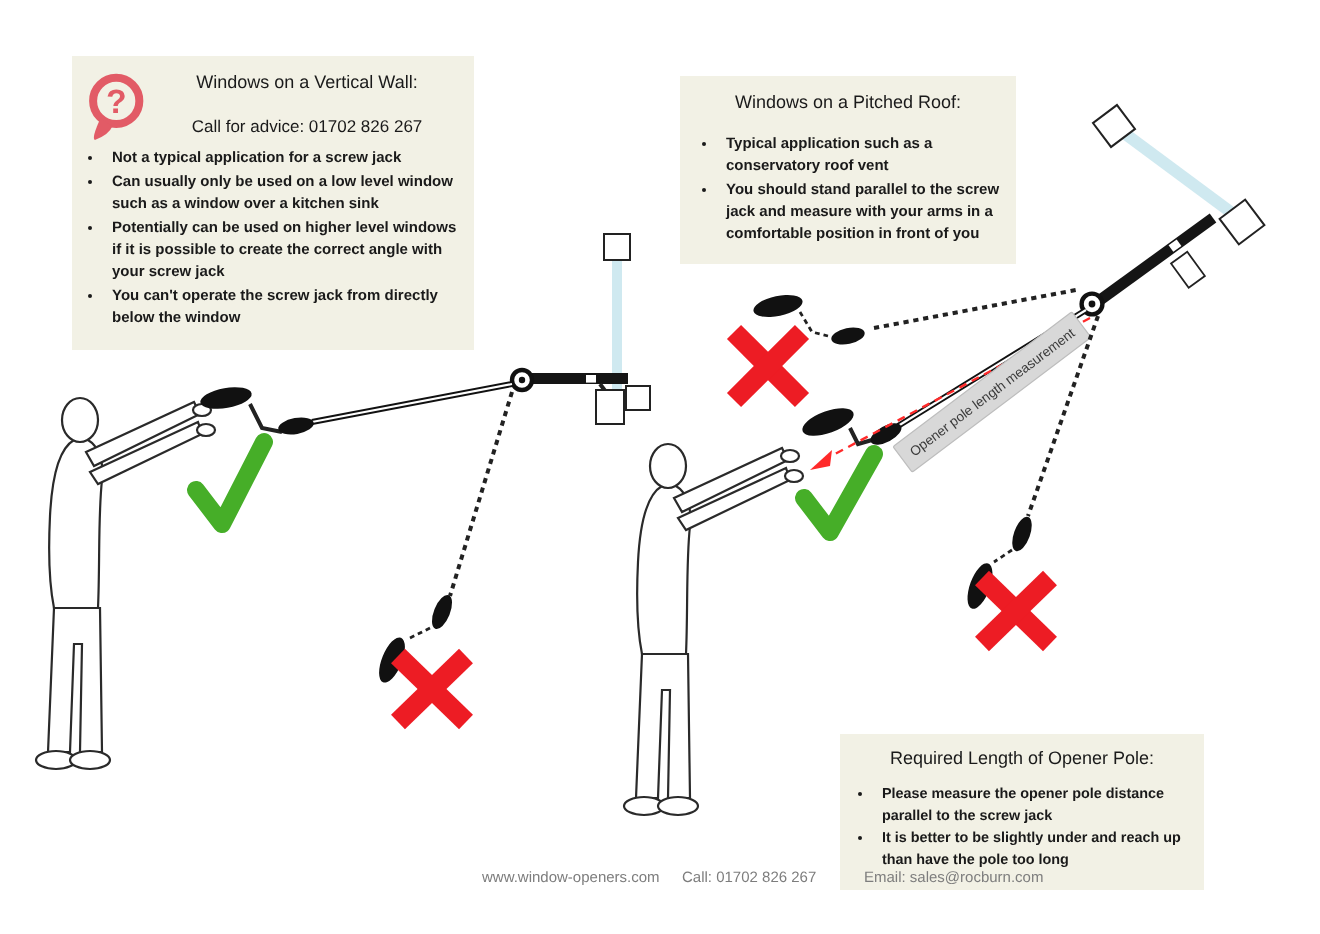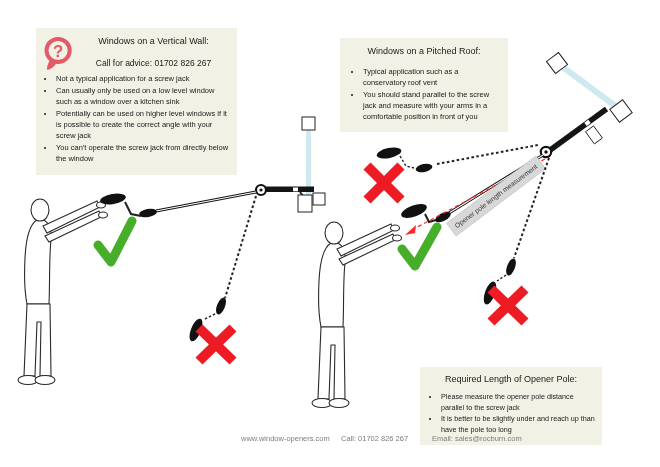--- a/index.html
+++ b/index.html
@@ -2,21 +2,21 @@
 <html><head>
 <meta charset="utf-8">
 <style>
   html,body{margin:0;padding:0;background:#fff;}
   .page{position:relative;width:660px;height:467px;background:#ffffff;overflow:hidden;
         font-family:"Liberation Sans",sans-serif;color:#1a1a1a;}
   .scene{position:absolute;left:0;top:0;}
   .scene text{font-family:"Liberation Sans",sans-serif;}
   .infobox{position:absolute;background:#f2f1e5;box-sizing:border-box;}
   .ib-title{font-size:9px;text-align:center;}
-  .infobox ul{margin:0;padding-left:14px;font-size:7.5px;line-height:11px;}
+  .infobox ul{margin:0;padding-left:14px;font-size:7.5px;line-height:11px;font-weight:bold;}
   .infobox li{margin:0 0 1px 0;padding-left:1px;}
   .box1{left:36px;top:28px;width:201px;height:147px;padding:5px 7px 5px 5px;}
   .box1-head{display:flex;}
   .qicon{width:32px;height:38px;flex:none;margin:2px 2px 0 2px;}
   .box1-headtext{flex:1;padding-top:3px;}
   .box1 .ib-title{margin-bottom:12px;}
   .call-line{font-size:8.5px;text-align:center;}
   .box1 ul{margin-top:0;}
   .box2{left:340px;top:38px;width:168px;height:94px;padding:8px 8px 6px 8px;}
   .box2 .ib-title{margin-bottom:10px;}

